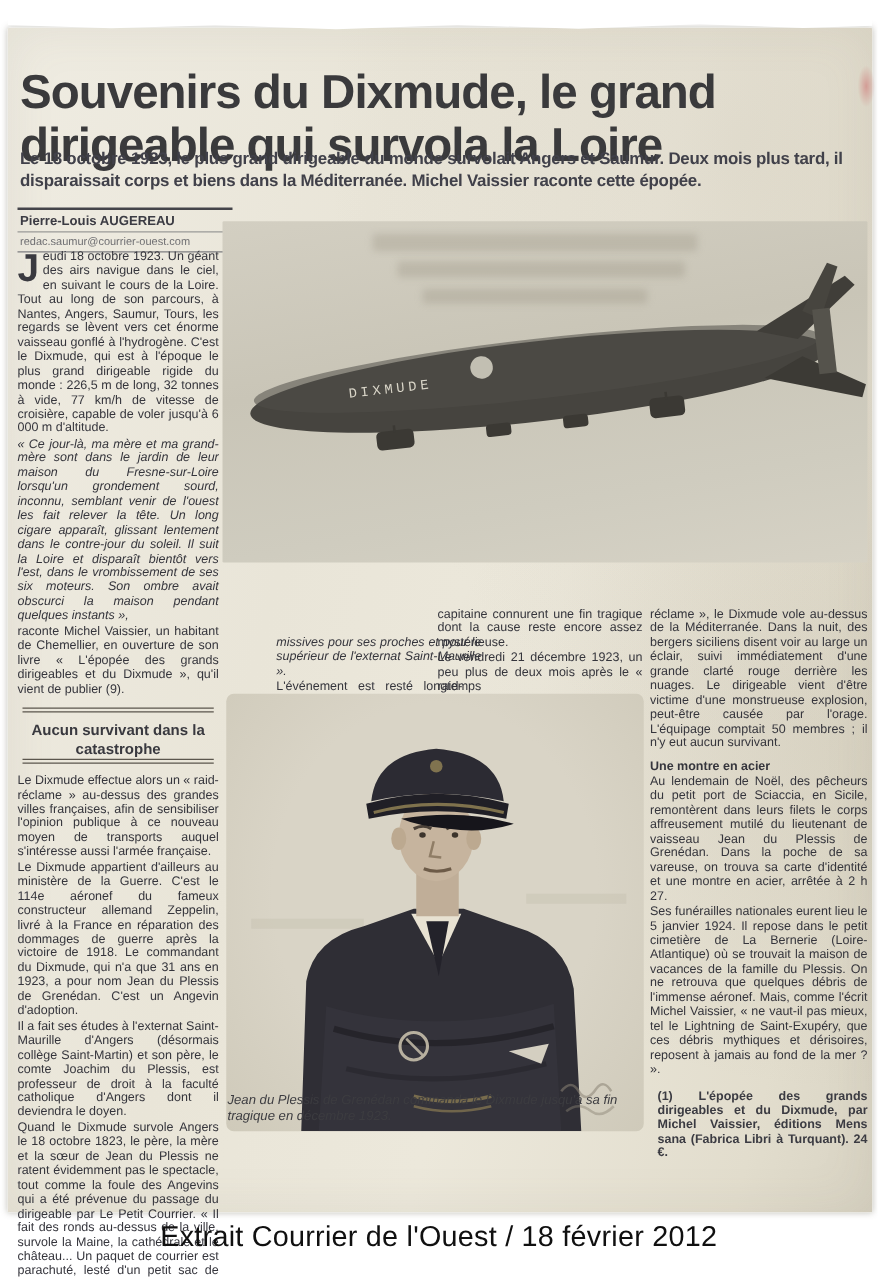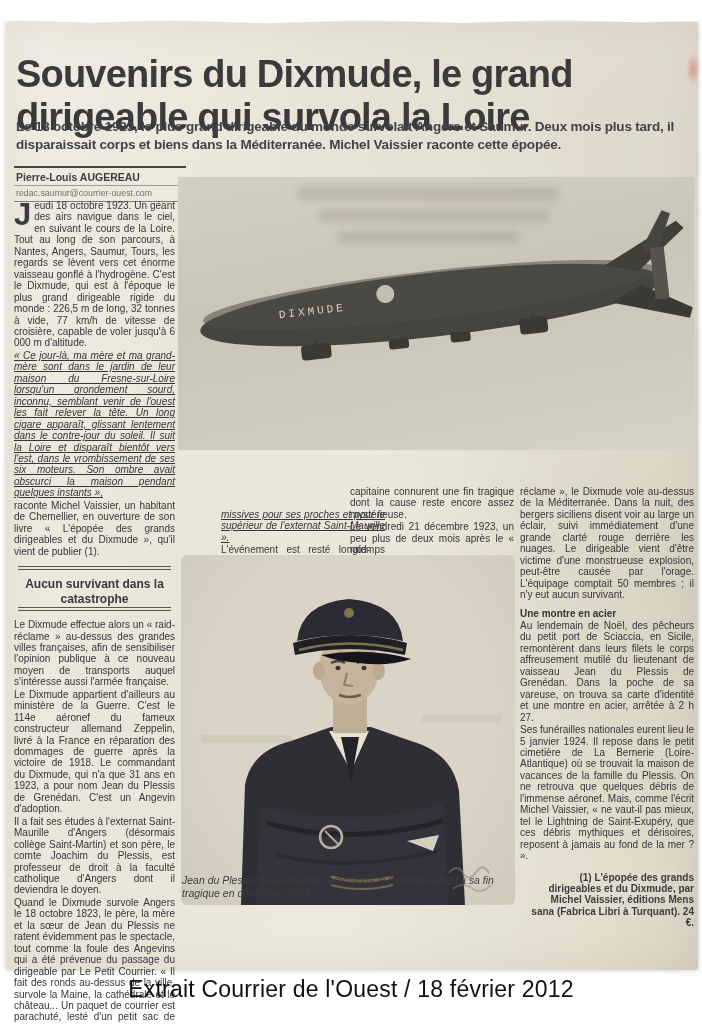--- a/index.html
+++ b/index.html
@@ -35,27 +35,27 @@
     border-top:2px solid #44444a;border-bottom:1px solid #7d7d80;
   }
   .byline .author{font-size:10.5px;font-weight:bold;color:#3c3c44;padding:3px 2px 2px;border-bottom:1px solid #9a9a98;}
   .byline .email{font-size:8.8px;color:#6f6f72;padding:2px 2px 3px;}
   
   .col{
     position:absolute;font-size:10px;line-height:11.45px;color:#35353c;
     text-align:justify;
   }
   .col p{margin:0 0 1px 0;}
-  .p-italic{font-style:italic;text-decoration:underline;}
+  .p-italic{font-style:italic;}
   .p-drop::first-letter{
     float:left;font-size:31px;line-height:25px;font-weight:bold;
     padding:2px 3px 0 0;color:#3a3a40;
   }
   .p-subhead{font-weight:bold;margin-top:7px !important;margin-bottom:1px !important;}
-  .p-footnote{font-weight:bold;text-align:right;margin-top:10px !important;padding-left:6px;color:#3b3b42;}
+  .p-footnote{font-weight:bold;margin-top:10px !important;padding-left:6px;color:#3b3b42;}
   .crosshead{
     margin:9px 4px 8px;padding:7px 0 0;text-align:center;
     border-top:4px double #5b564d;border-bottom:4px double #5b564d;
   }
   .crosshead span{font-size:12px;font-weight:bold;color:#39393f;line-height:1.25;display:block;}
   #col1{left:8px;top:178px;width:161px;}
   #col2{left:174px;top:487px;width:164px;margin-left:41px;}
   #col3{left:344px;top:464px;width:164px;}
   #col4{left:514px;top:464px;width:174px;}
   
@@ -122,21 +122,21 @@
         <circle cx="208" cy="112" r="9" fill="#cfccbf" opacity="0.9"></circle>
 
         <text x="100" y="124" font-family="Liberation Mono, monospace" font-size="11" letter-spacing="3" fill="#d9d5c8">DIXMUDE</text>
       </g>
     </svg>
   </div>
 
   <div class="col" id="col1">
       <p class="p-drop">Jeudi 18 octobre 1923. Un géant des airs navigue dans le ciel, en suivant le cours de la Loire. Tout au long de son parcours, à Nantes, Angers, Saumur, Tours, les regards se lèvent vers cet énorme vaisseau gonflé à l'hydrogène. C'est le Dixmude, qui est à l'époque le plus grand dirigeable rigide du monde : 226,5 m de long, 32 tonnes à vide, 77 km/h de vitesse de croisière, capable de voler jusqu'à 6 000 m d'altitude.</p>
       <p class="p-italic">« Ce jour-là, ma mère et ma grand-mère sont dans le jardin de leur maison du Fresne-sur-Loire lorsqu'un grondement sourd, inconnu, semblant venir de l'ouest les fait relever la tête. Un long cigare apparaît, glissant lentement dans le contre-jour du soleil. Il suit la Loire et disparaît bientôt vers l'est, dans le vrombissement de ses six moteurs. Son ombre avait obscurci la maison pendant quelques instants »,</p>
-      <p class="p-normal">raconte Michel Vaissier, un habitant de Chemellier, en ouverture de son livre « L'épopée des grands dirigeables et du Dixmude », qu'il vient de publier (1).</p>
+      <p class="p-normal">raconte Michel Vaissier, un habitant de Chemellier, en ouverture de son livre « L'épopée des grands dirigeables et du Dixmude », qu'il vient de publier (9).</p>
       <div class="crosshead">
         <span>Aucun survivant dans la catastrophe</span>
       </div>
       <p class="p-normal">Le Dixmude effectue alors un « raid-réclame » au-dessus des grandes villes françaises, afin de sensibiliser l'opinion publique à ce nouveau moyen de transports auquel s'intéresse aussi l'armée française.</p>
       <p class="p-normal">Le Dixmude appartient d'ailleurs au ministère de la Guerre. C'est le 114e aéronef du fameux constructeur allemand Zeppelin, livré à la France en réparation des dommages de guerre après la victoire de 1918. Le commandant du Dixmude, qui n'a que 31 ans en 1923, a pour nom Jean du Plessis de Grenédan. C'est un Angevin d'adoption.</p>
       <p class="p-normal">Il a fait ses études à l'externat Saint-Maurille d'Angers (désormais collège Saint-Martin) et son père, le comte Joachim du Plessis, est professeur de droit à la faculté catholique d'Angers dont il deviendra le doyen.</p>
       <p class="p-normal">Quand le Dixmude survole Angers le 18 octobre 1823, le père, la mère et la sœur de Jean du Plessis ne ratent évidemment pas le spectacle, tout comme la foule des Angevins qui a été prévenue du passage du dirigeable par Le Petit Courrier. « Il fait des ronds au-dessus de la ville, survole la Maine, la cathédrale et le château... Un paquet de courrier est parachuté, lesté d'un petit sac de sable. Parmi les lettres de l'équipage, de longues</p>
     </div>
   <div class="col" id="col2">
       <p class="p-italic">missives pour ses proches et pour le supérieur de l'externat Saint-Maurille ».</p>

